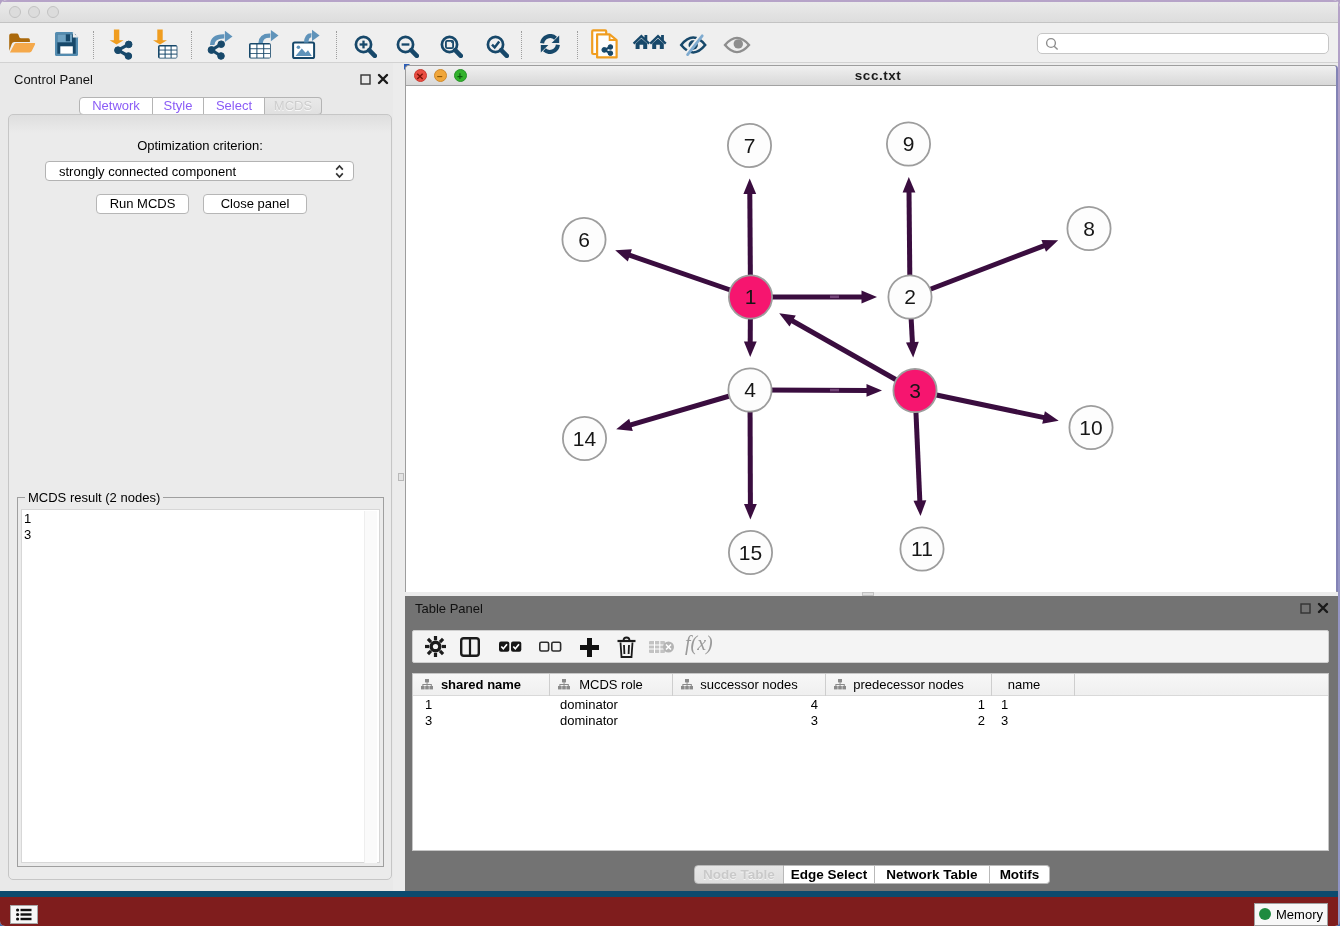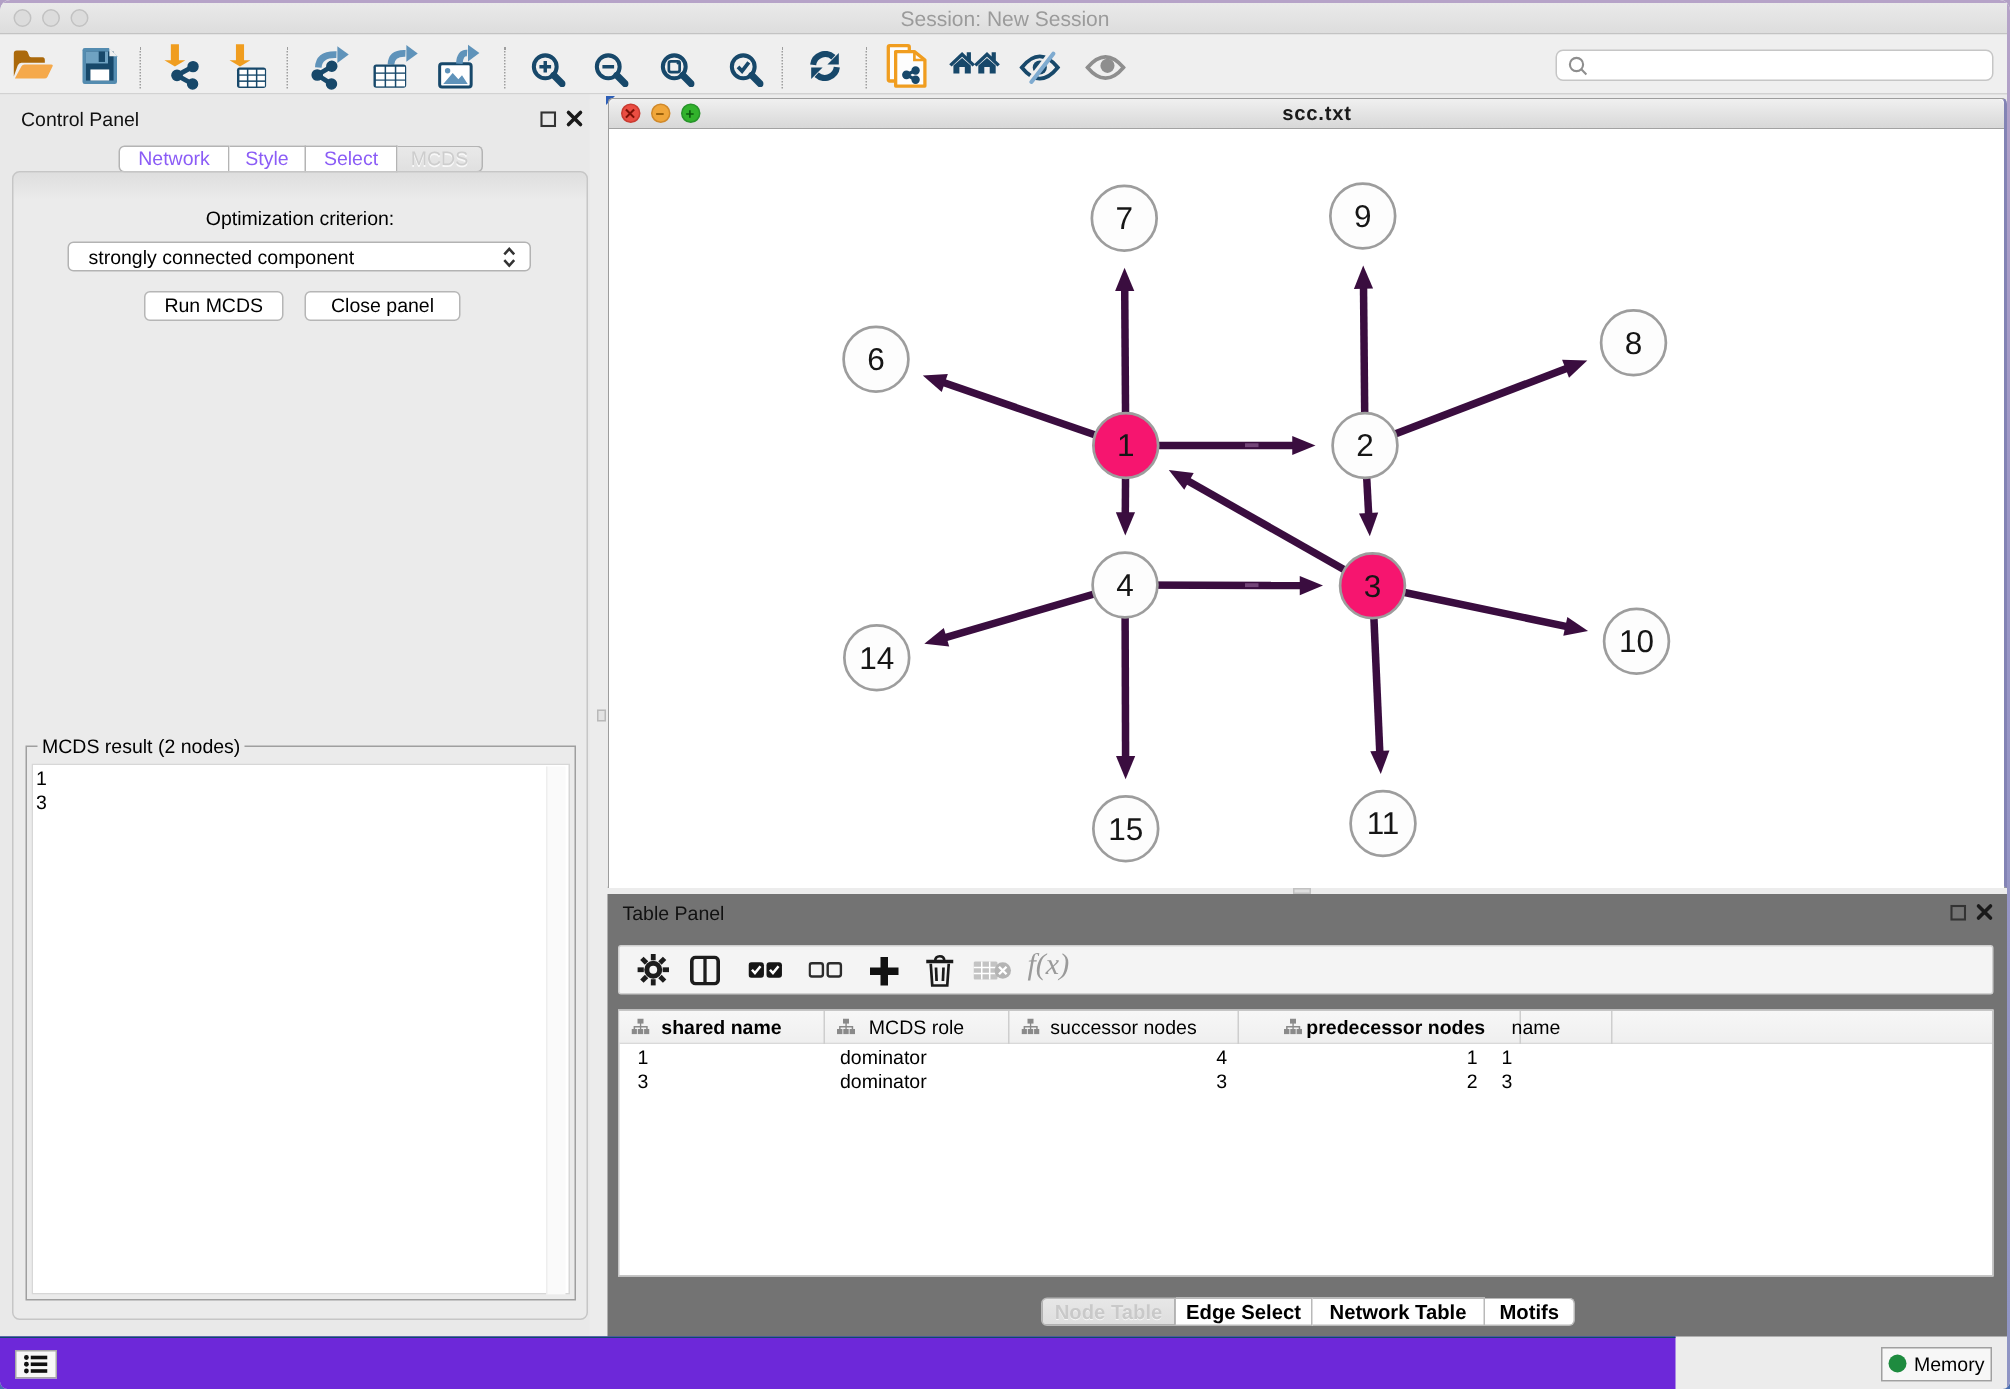--- a/index.html
+++ b/index.html
@@ -46,32 +46,31 @@
 #tbl{position:absolute;left:7px;top:77px;width:917px;height:178px;background:#fff;border:1px solid #c6c6c6}
 #tblhead{position:absolute;left:0;top:0;width:915px;height:22px;background:linear-gradient(180deg,#f7f7f7,#efefef);border-bottom:1px solid #d9d9d9}
 .hcell{position:absolute;top:0;height:22px;border-right:1px solid #cecece;font-size:13px;color:#000;text-align:center;line-height:22px}
 .hicon{position:absolute;left:8px;top:5px}
 .trow{position:absolute;left:0;width:915px;height:16px;font-size:13px;color:#000}
 .tcell{position:absolute;top:0;height:16px;line-height:16px}
 #tptabs{position:absolute;left:289px;top:269px;height:21px}
 .btab{position:absolute;top:0;height:19px;border:1px solid #b9b9b9;background:#fff;font-size:13.5px;font-weight:bold;color:#000;text-align:center;line-height:17px}
 .btabsel{background:linear-gradient(180deg,#e7e7e7,#dedede);color:#c9c9c9;text-shadow:0 1px 0 #f5f5f5}
 
-#statusbar{position:absolute;left:0;top:891px;width:1117px;height:35px;background:#6d28d9;border-top:1px solid #0c4a6e}
+#statusbar{position:absolute;left:0;top:891px;width:1340px;height:35px;background:#7f1d1d;border-top:6px solid #0c4a6e}
 #listbtn{position:absolute;left:10px;top:8px;width:28px;height:19px;background:#f7f7f7;border:1px solid #a8a8a8}
 #membtn{position:absolute;left:1254px;top:6px;width:74px;height:23px;background:#f7f7f7;border:1px solid #a0a0a0;font-size:13px;color:#000;text-align:center;line-height:21px}
 </style></head>
 <body>
 <div id="win">
 
 <div id="titlebar">
 <div class="tl" style="left:9px"></div>
       <div class="tl" style="left:28px"></div>
       <div class="tl" style="left:47px"></div>
-<div id="apptitle">Session: New Session</div>
     </div>
 <div id="toolbar">
       <div class="tsep" style="left:93px"></div>
       <div class="tsep" style="left:191px"></div>
       <div class="tsep" style="left:336px"></div>
       <div class="tsep" style="left:521px"></div>
       <div class="tsep" style="left:577px"></div>
       <svg class="ticon" style="left:6px;top:8px" width="31" height="24" viewBox="0 0 31 24">
         <path d="M3.2 20 L3.2 4.6 Q3.2 2.6 5.2 2.6 L10.6 2.6 Q12.2 2.6 12.6 4 L13.4 6.2 Q13.8 7.2 15 7.2 L22.4 7.2 Q23.9 7.2 23.9 9.2 L23.9 10.9 L8.3 10.9 Q6.5 10.9 5.8 12.7 L3.2 20 Z" fill="#ab690b"></path>
         <path d="M3.9 21.4 L8.3 13.2 Q8.9 12 10.3 12 L28.2 12 Q29.6 12 29 13.4 L25.6 20.3 Q25 21.4 23.6 21.4 Z" fill="#f5a94b"></path>
@@ -392,21 +391,21 @@
             </svg>MCDS role</div>
           <div class="hcell" style="left:260px;width:153px;"><svg class="hicon" width="12" height="11" viewBox="0 0 12 11">
               <g fill="#8a8a8a">
                 <rect x="4" y="0" width="4" height="3.4"></rect>
                 <rect x="0" y="7" width="3.6" height="3.4"></rect>
                 <rect x="4.2" y="7" width="3.6" height="3.4"></rect>
                 <rect x="8.4" y="7" width="3.6" height="3.4"></rect>
                 <path d="M5.6 3 h0.9 v2 h-0.9 z M1.4 5 h9.4 v1 h-9.4 z M1.4 5 h1 v2 h-1 z M5.6 5 h0.9 v2 h-0.9 z M9.8 5 h1 v2 h-1 z"></path>
               </g>
             </svg>successor nodes</div>
-          <div class="hcell" style="left:435px;width:166px;font-weight:bold;"><svg class="hicon" width="12" height="11" viewBox="0 0 12 11">
+          <div class="hcell" style="left:413px;width:166px;"><svg class="hicon" width="12" height="11" viewBox="0 0 12 11">
               <g fill="#8a8a8a">
                 <rect x="4" y="0" width="4" height="3.4"></rect>
                 <rect x="0" y="7" width="3.6" height="3.4"></rect>
                 <rect x="4.2" y="7" width="3.6" height="3.4"></rect>
                 <rect x="8.4" y="7" width="3.6" height="3.4"></rect>
                 <path d="M5.6 3 h0.9 v2 h-0.9 z M1.4 5 h9.4 v1 h-9.4 z M1.4 5 h1 v2 h-1 z M5.6 5 h0.9 v2 h-0.9 z M9.8 5 h1 v2 h-1 z"></path>
               </g>
             </svg>predecessor nodes</div>
           <div class="hcell" style="left:579px;width:83px;padding-right:18px;">name</div>
         </div>

